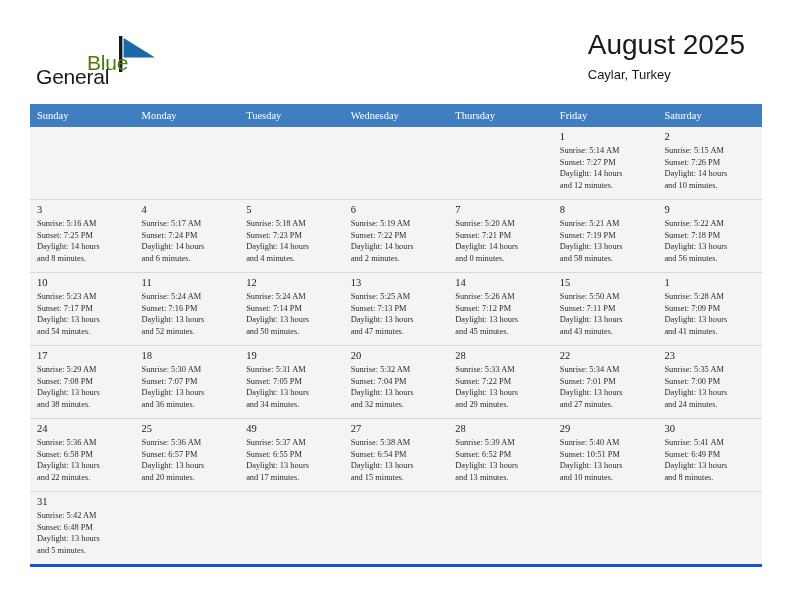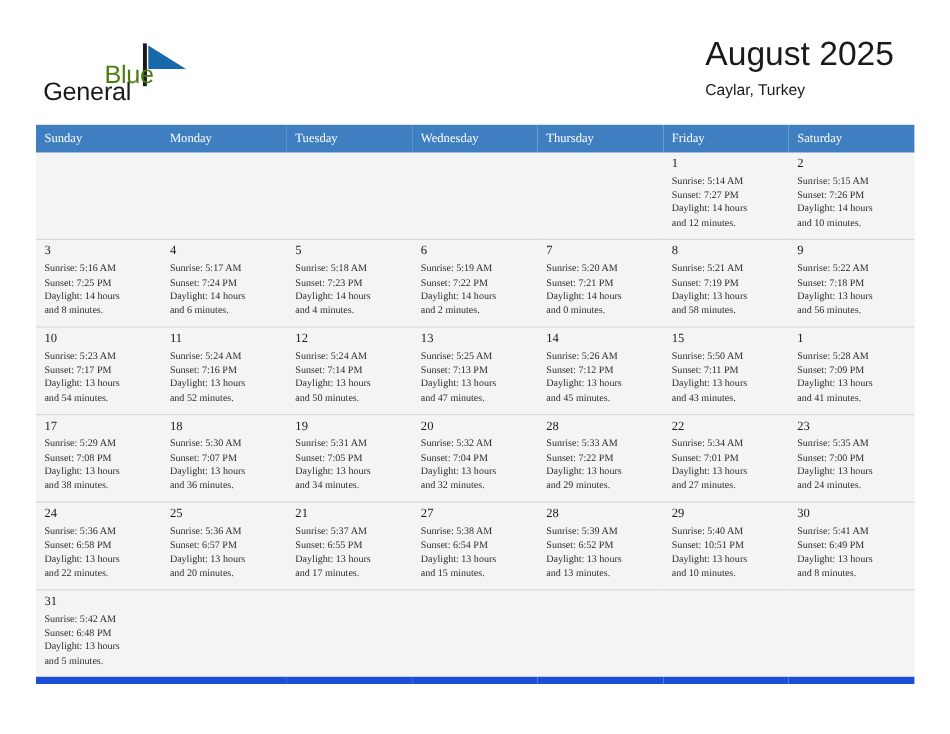--- a/index.html
+++ b/index.html
@@ -131,21 +131,21 @@
     color: #1a1a1a;
     margin-bottom: 1px;
   }
   .detail {
     font-size: 8.4px;
     line-height: 11.6px;
     color: #2b2b2b;
     white-space: pre-line;
   }
   tr.week-row td { border-bottom: 1px solid #d8d8d8; }
-  tr.week-row:last-child td { border-bottom: 6px solid #1d4ed8; margin-left: 32px; }
+  tr.week-row:last-child td { border-bottom: 3px solid #1d4ed8; margin-left: 32px; }
 </style>
 </head>
 <body>
 
 <div class="page">
 
   <div class="header">
 
     <div class="logo">
       <span class="logo-general">General</span>
@@ -437,21 +437,21 @@
             <div class="cell-inner">
               <div class="daynum">25</div>
               <div class="detail">Sunrise: 5:36 AM
 Sunset: 6:57 PM
 Daylight: 13 hours
 and 20 minutes.</div>
             </div>
           </td>
           <td class="shade">
             <div class="cell-inner">
-              <div class="daynum">21</div>
+              <div class="daynum">49</div>
               <div class="detail">Sunrise: 5:37 AM
 Sunset: 6:55 PM
 Daylight: 13 hours
 and 17 minutes.</div>
             </div>
           </td>
           <td class="shade">
             <div class="cell-inner">
               <div class="daynum">27</div>
               <div class="detail">Sunrise: 5:38 AM

